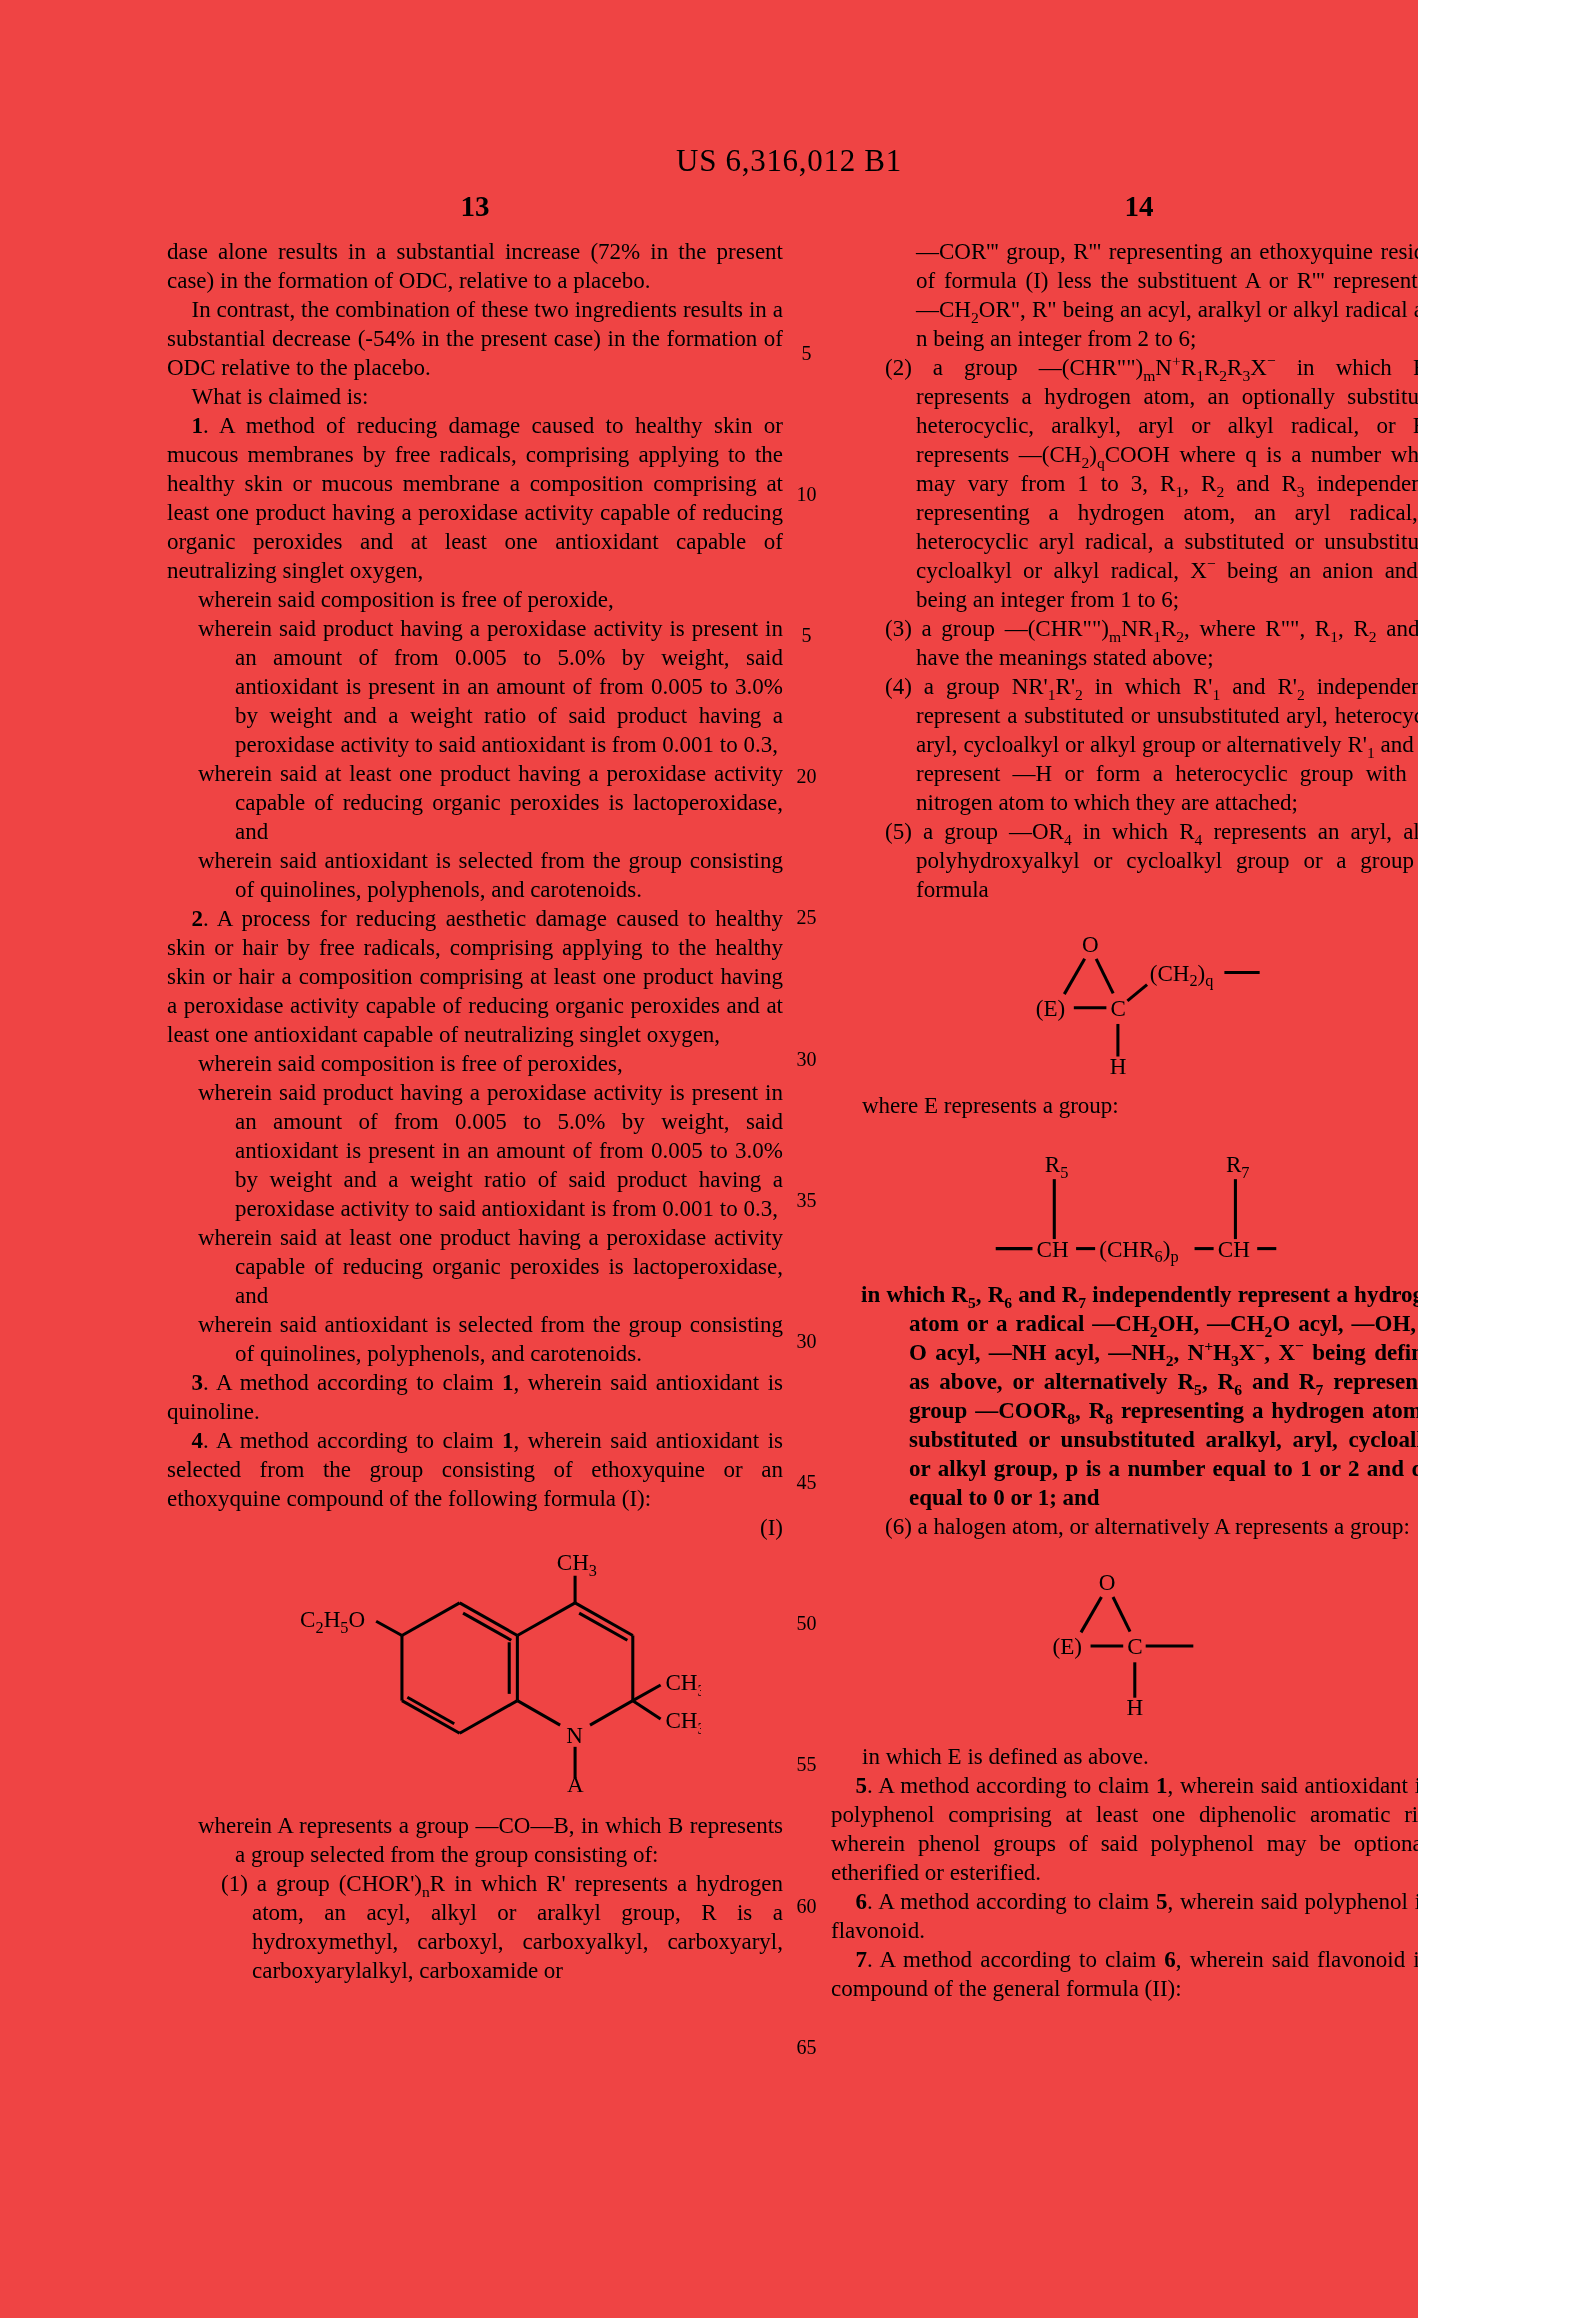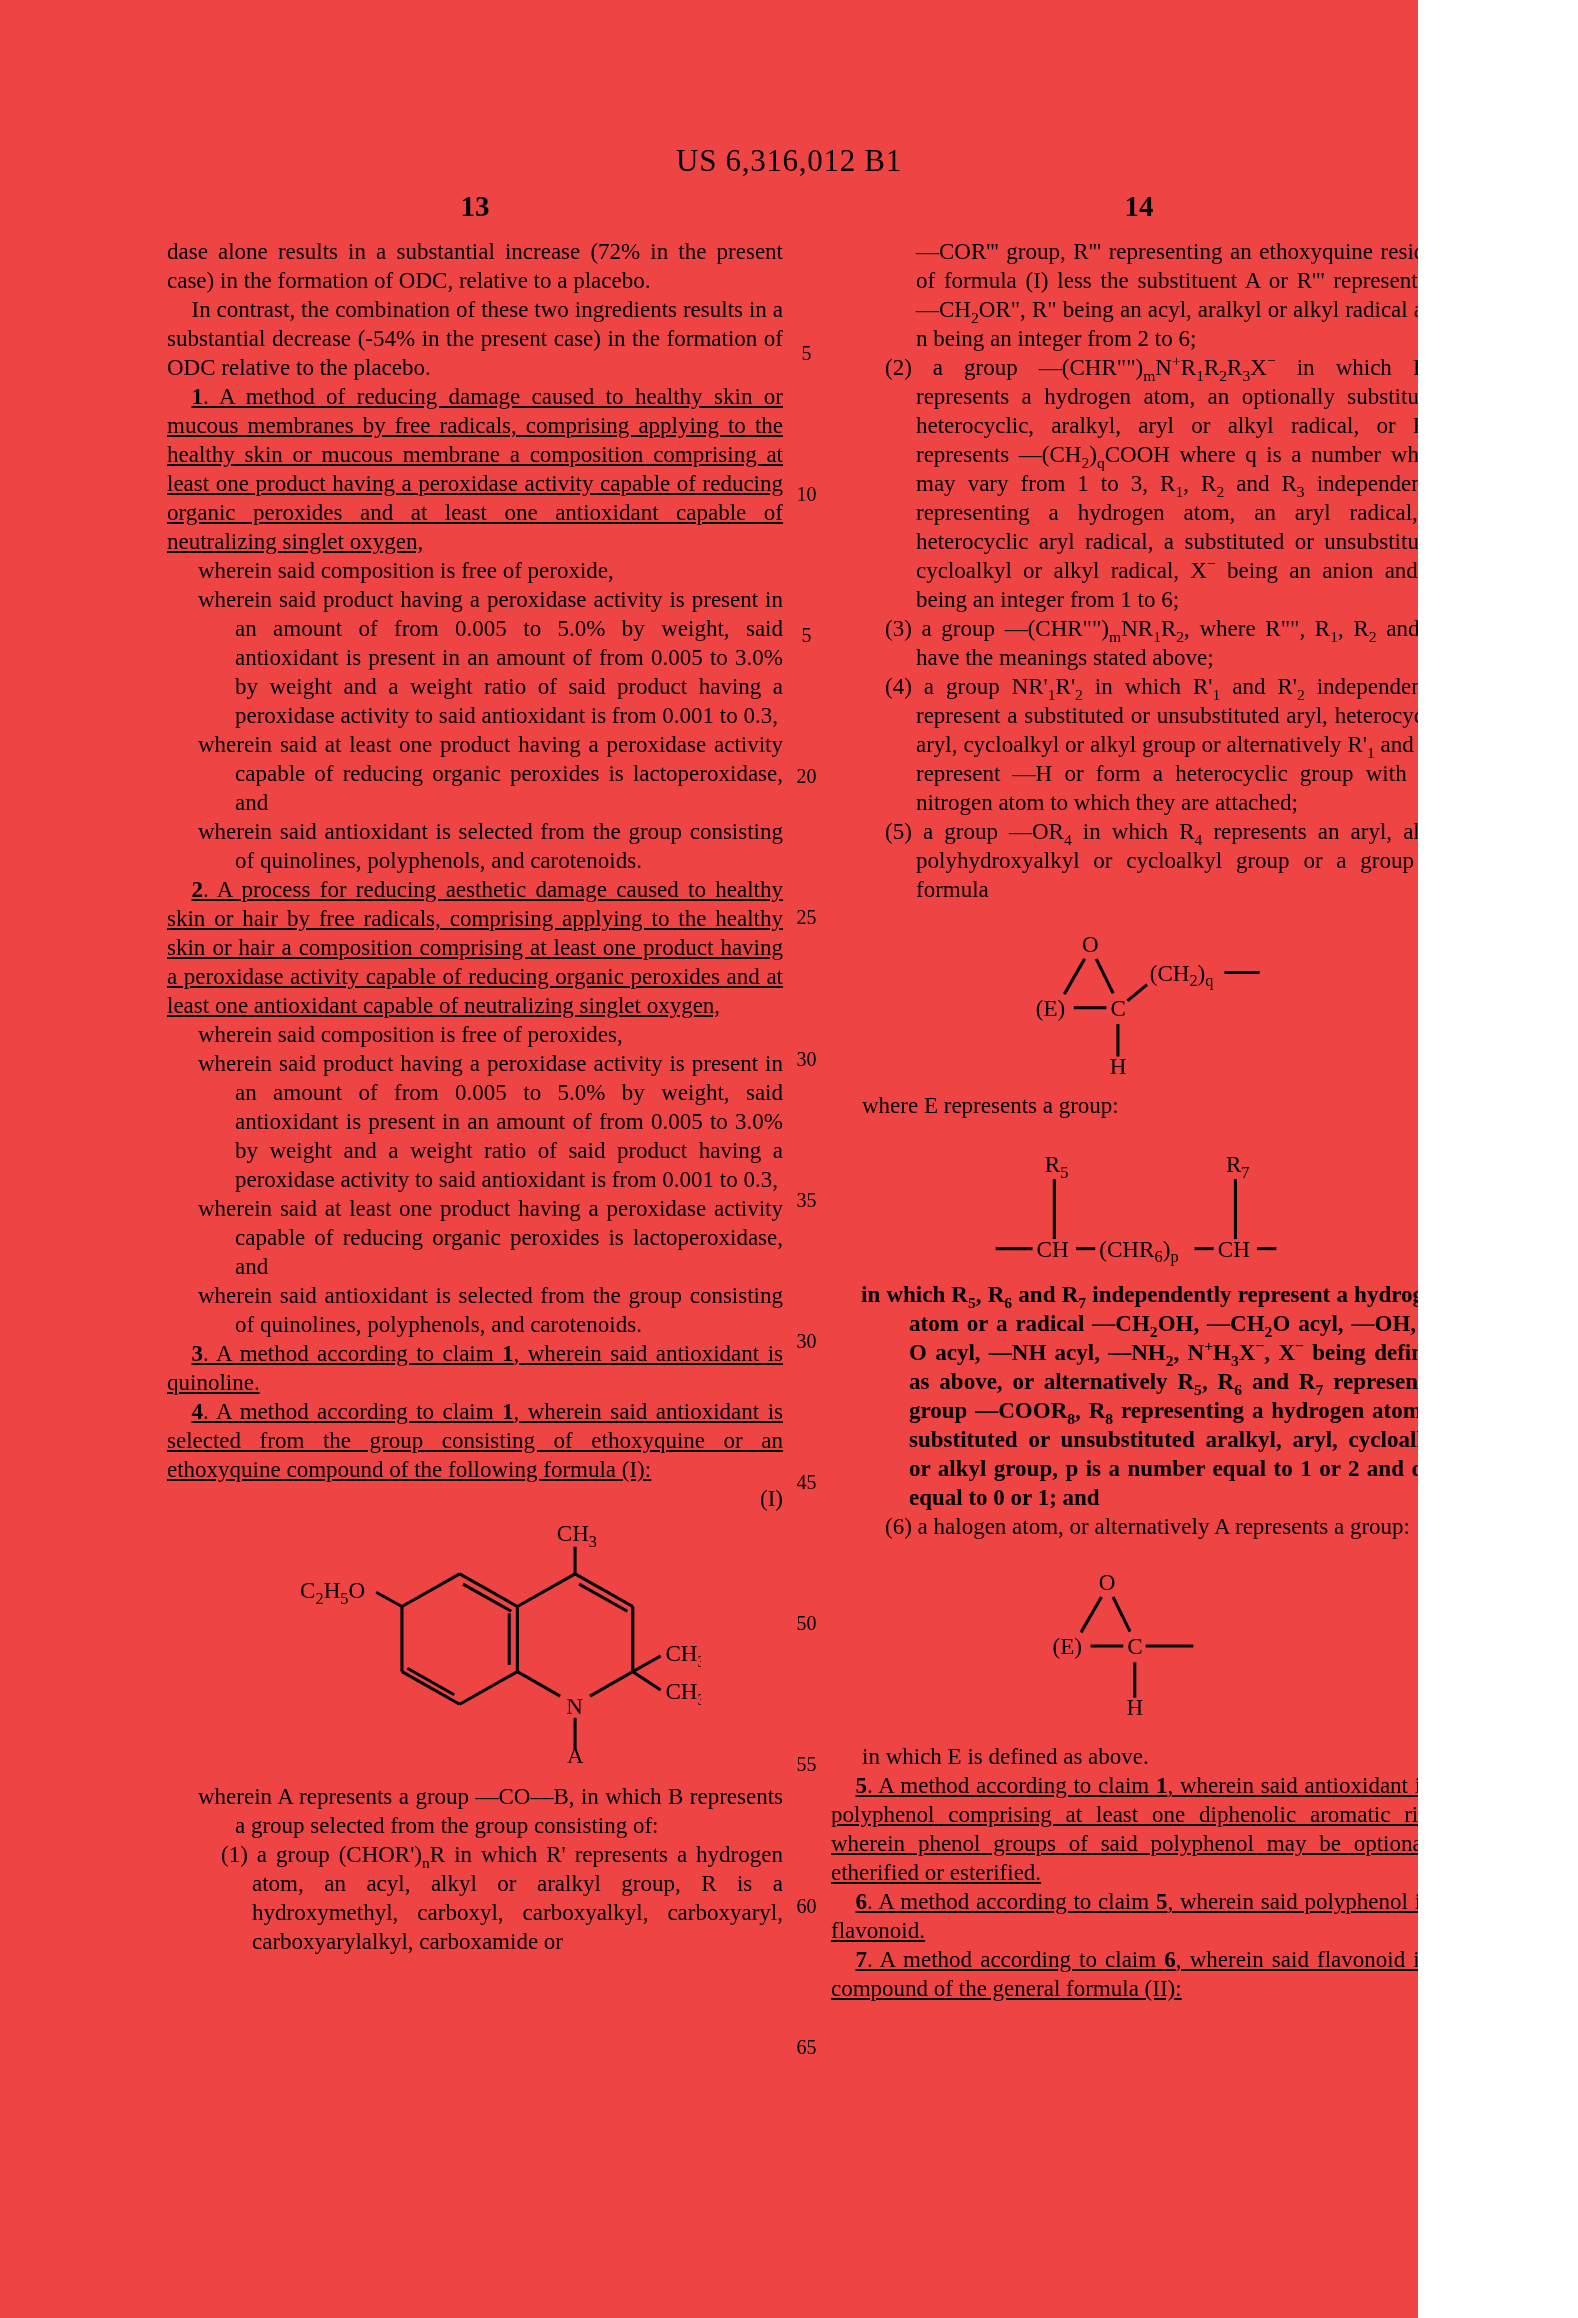--- a/index.html
+++ b/index.html
@@ -9,21 +9,21 @@
         font-size:31px;letter-spacing:0.7px;}
   .colnum{position:absolute;top:190px;width:82px;text-align:center;
         font-size:29px;font-weight:bold;}
   #colnum-left{left:434px;}
   #colnum-right{left:1098px;}
   .column{position:absolute;top:237px;width:616px;font-size:23px;line-height:29px;
         text-align:justify;}
   #col-left{left:167px;}
   #col-right{left:831px;}
   .column p, .column div{margin:0;}
-  .claim{text-indent:24.5px;margin-top:4.1px;text-decoration:underline;}
+  .claim{text-indent:24.5px;margin-top:4.1px;}
   .para{text-indent:24.5px;}
   .wherein{padding-left:68px;text-indent:-37px;margin-top:6.1px;}
   .item{padding-left:85px;text-indent:-31px;margin-top:2.7px;}
   .cont{padding-left:85px;}
   .inwhich{padding-left:78px;text-indent:-48px;margin-top:4.1px;font-weight:bold;}
   .plain-ind{padding-left:31px;margin-top:9.5px;}
   .formula-marker{text-align:right;margin-top:8.2px;}
   sub,sup{font-size:68%;line-height:0;}
   .gutter-num{position:absolute;left:784px;width:45px;text-align:center;
         font-size:20px;font-family:"Liberation Serif","DejaVu Serif",serif;}
@@ -56,20 +56,21 @@
   <span class="gutter-num" style="top:1330px">30</span>
   <span class="gutter-num" style="top:1471px">45</span>
   <span class="gutter-num" style="top:1612px">50</span>
   <span class="gutter-num" style="top:1753px">55</span>
   <span class="gutter-num" style="top:1895px">60</span>
   <span class="gutter-num" style="top:2036px">65</span>
 
   <div class="column" id="col-left">
     <div>dase alone results in a substantial increase (72% in the present case) in the formation of ODC, relative to a placebo.</div>
     <div class="para">In contrast, the combination of these two ingredients results in a substantial decrease (-54% in the present case) in the formation of ODC relative to the placebo.</div>
+    <div class="para">What is claimed is:</div>
     <div class="claim"><b>1</b>. A method of reducing damage caused to healthy skin or mucous membranes by free radicals, comprising applying to the healthy skin or mucous membrane a composition comprising at least one product having a peroxidase activity capable of reducing organic peroxides and at least one antioxidant capable of neutralizing singlet oxygen,</div>
     <div class="wherein">wherein said composition is free of peroxide,</div>
     <div class="wherein">wherein said product having a peroxidase activity is present in an amount of from 0.005 to 5.0% by weight, said antioxidant is present in an amount of from 0.005 to 3.0% by weight and a weight ratio of said product having a peroxidase activity to said antioxidant is from 0.001 to 0.3,</div>
     <div class="wherein">wherein said at least one product having a peroxidase activity capable of reducing organic peroxides is lactoperoxidase, and</div>
     <div class="wherein">wherein said antioxidant is selected from the group consisting of quinolines, polyphenols, and carotenoids.</div>
     <div class="claim"><b>2</b>. A process for reducing aesthetic damage caused to healthy skin or hair by free radicals, comprising applying to the healthy skin or hair a composition comprising at least one product having a peroxidase activity capable of reducing organic peroxides and at least one antioxidant capable of neutralizing singlet oxygen,</div>
     <div class="wherein">wherein said composition is free of peroxides,</div>
     <div class="wherein">wherein said product having a peroxidase activity is present in an amount of from 0.005 to 5.0% by weight, said antioxidant is present in an amount of from 0.005 to 3.0% by weight and a weight ratio of said product having a peroxidase activity to said antioxidant is from 0.001 to 0.3,</div>
     <div class="wherein">wherein said at least one product having a peroxidase activity capable of reducing organic peroxides is lactoperoxidase, and</div>
     <div class="wherein">wherein said antioxidant is selected from the group consisting of quinolines, polyphenols, and carotenoids.</div>

